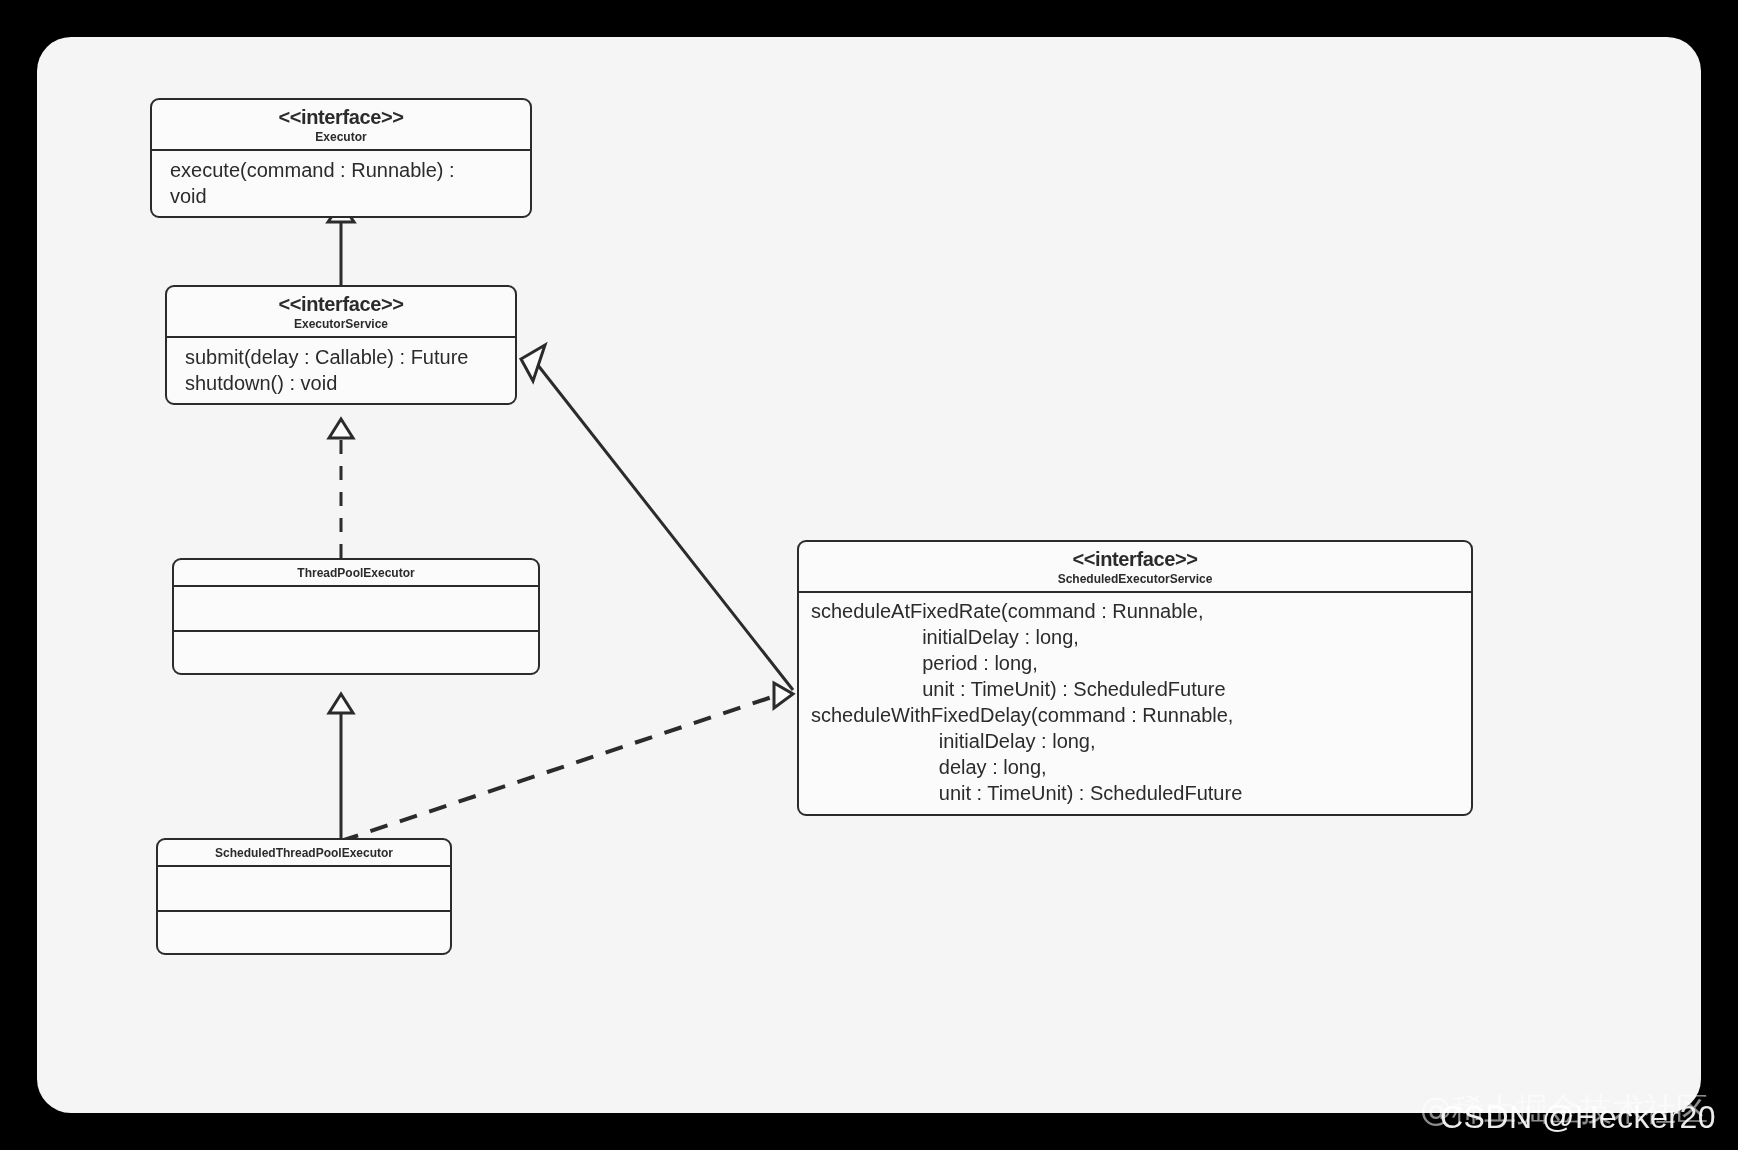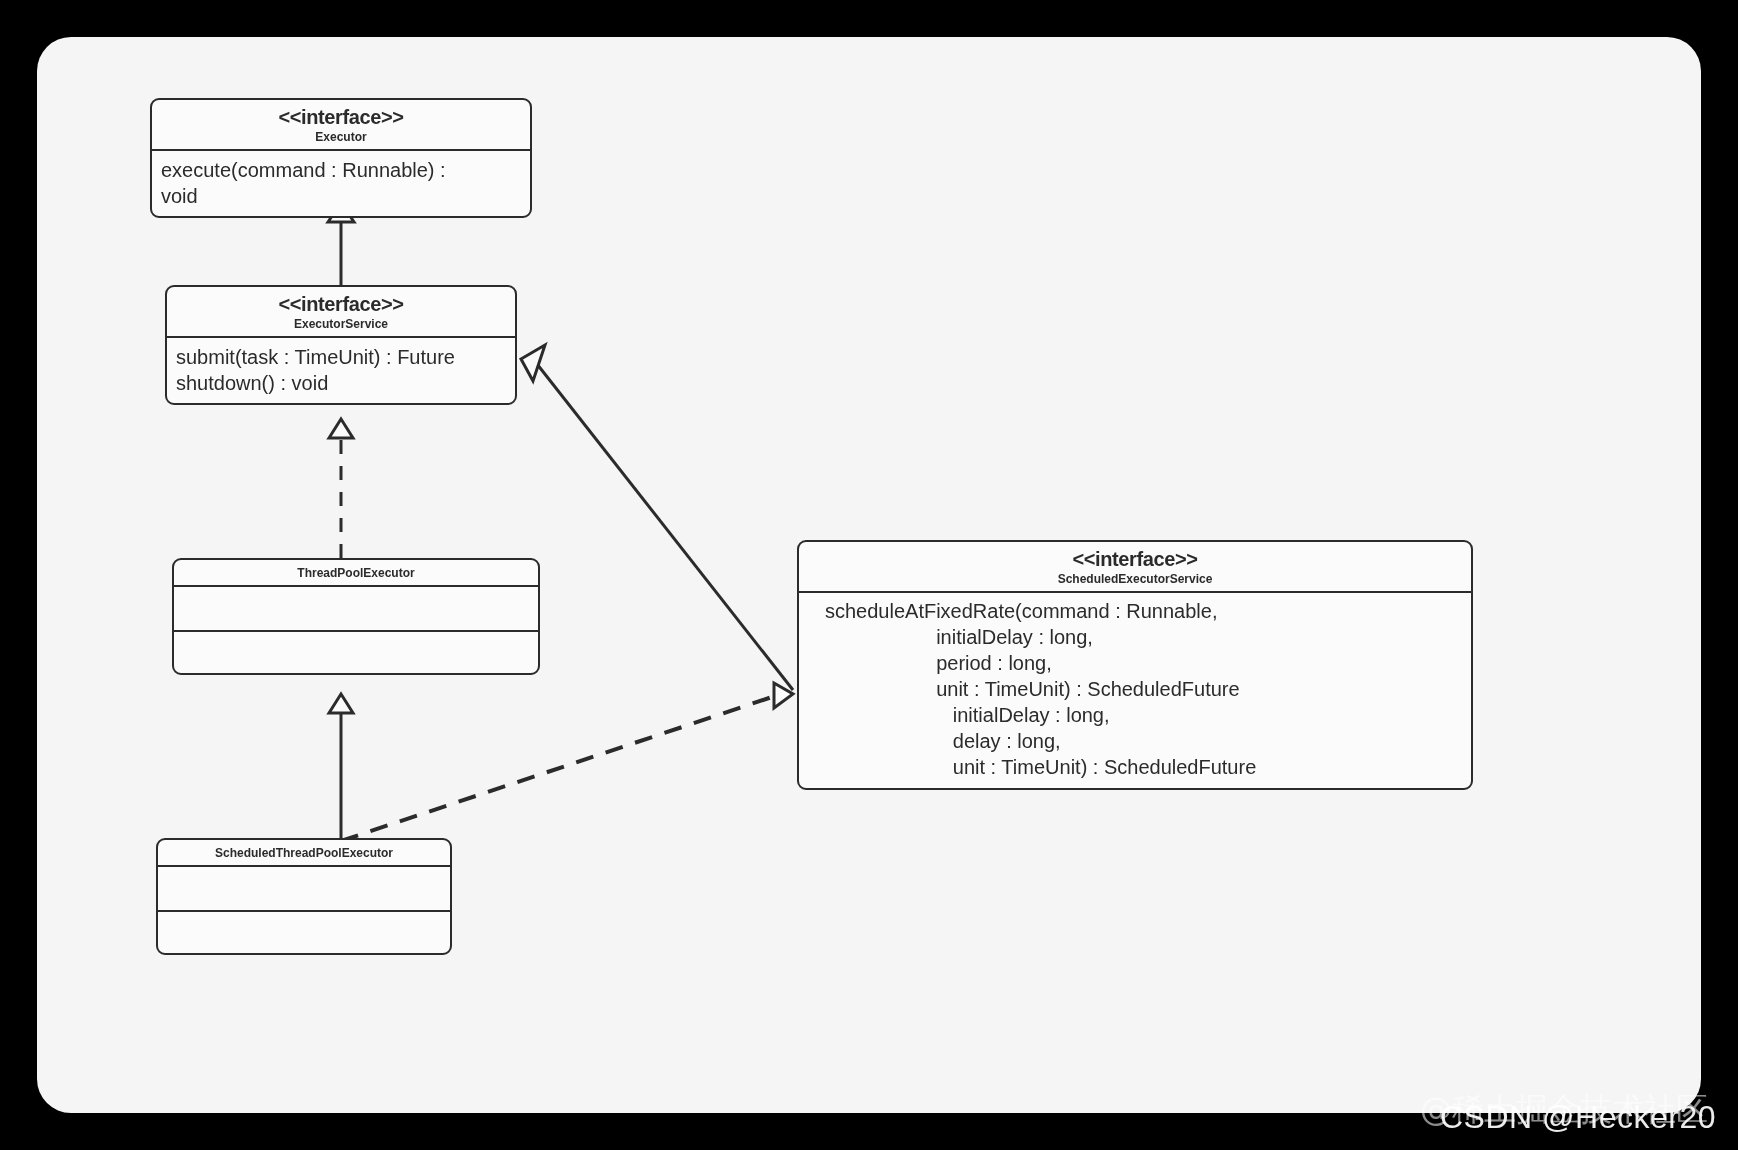--- a/index.html
+++ b/index.html
@@ -66,21 +66,21 @@
     letter-spacing: -0.4px;
   }
   .uml-name {
     display: block;
     font-size: 12px;
     font-weight: bold;
     color: #2b2b2b;
   }
   .uml-compartment {
     box-sizing: border-box;
-    padding: 6px 9px 7px 9px;
+    padding: 6px 9px 7px 18px;
     color: #2b2b2b;
     font-size: 20px;
     line-height: 1.3;
   }
   .uml-compartment.sep {
     border-top: 2.5px solid #2b2b2b;
   }
   .uml-compartment.empty {
     height: 43px;
     padding: 0;
@@ -91,21 +91,21 @@
   }
 
   
   #box-executor           { left: 150px; top: 98px;  width: 382px; }
   #box-executorservice    { left: 165px; top: 285px; width: 352px; }
   #box-threadpoolexecutor { left: 172px; top: 558px; width: 368px; }
   #box-scheduledtpe       { left: 156px; top: 838px; width: 296px; }
   #box-scheduledes        { left: 797px; top: 540px; width: 676px; }
 
   #box-executor .uml-compartment { min-height: 60px; }
-  #box-scheduledes .uml-compartment { padding: 5px 12px 8px 26px; }
+  #box-scheduledes .uml-compartment { padding: 5px 12px 8px 12px; }
 
   .watermark {
     position: absolute;
     right: 22px;
     bottom: 14px;
     color: rgba(255,255,255,0.92);
     font-size: 32px;
     font-family: "Liberation Sans", sans-serif;
     white-space: nowrap;
     letter-spacing: 0.5px;
@@ -170,21 +170,21 @@
       <span class="uml-line">void</span>
     </div>
   </div>
 
   <div class="uml-box" id="box-executorservice">
     <div class="uml-header">
       <span class="uml-stereotype">&lt;&lt;interface&gt;&gt;</span>
       <span class="uml-name">ExecutorService</span>
     </div>
     <div class="uml-compartment">
-      <span class="uml-line">submit(task : TimeUnit) : Future</span>
+      <span class="uml-line">submit(delay : Callable) : Future</span>
       <span class="uml-line">shutdown() : void</span>
     </div>
   </div>
 
   <div class="uml-box" id="box-threadpoolexecutor">
     <div class="uml-header">
       <span class="uml-name">ThreadPoolExecutor</span>
     </div>
     <div class="uml-compartment empty"></div>
     <div class="uml-compartment empty sep"></div>
@@ -201,20 +201,21 @@
   <div class="uml-box" id="box-scheduledes">
     <div class="uml-header">
       <span class="uml-stereotype">&lt;&lt;interface&gt;&gt;</span>
       <span class="uml-name">ScheduledExecutorService</span>
     </div>
     <div class="uml-compartment">
       <span class="uml-line">scheduleAtFixedRate(command : Runnable,</span>
       <span class="uml-line">                    initialDelay : long,</span>
       <span class="uml-line">                    period : long,</span>
       <span class="uml-line">                    unit : TimeUnit) : ScheduledFuture</span>
+      <span class="uml-line">scheduleWithFixedDelay(command : Runnable,</span>
       <span class="uml-line">                       initialDelay : long,</span>
       <span class="uml-line">                       delay : long,</span>
       <span class="uml-line">                       unit : TimeUnit) : ScheduledFuture</span>
     </div>
   </div>
 
   <div class="watermark">CSDN @Hecker20</div>
   <div class="watermark-sub">@稀土掘金技术社区</div>
 
 </div>

